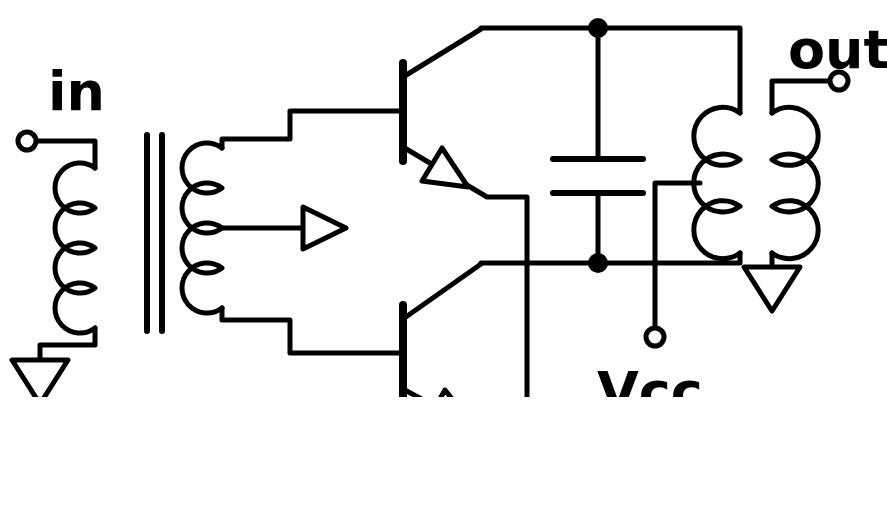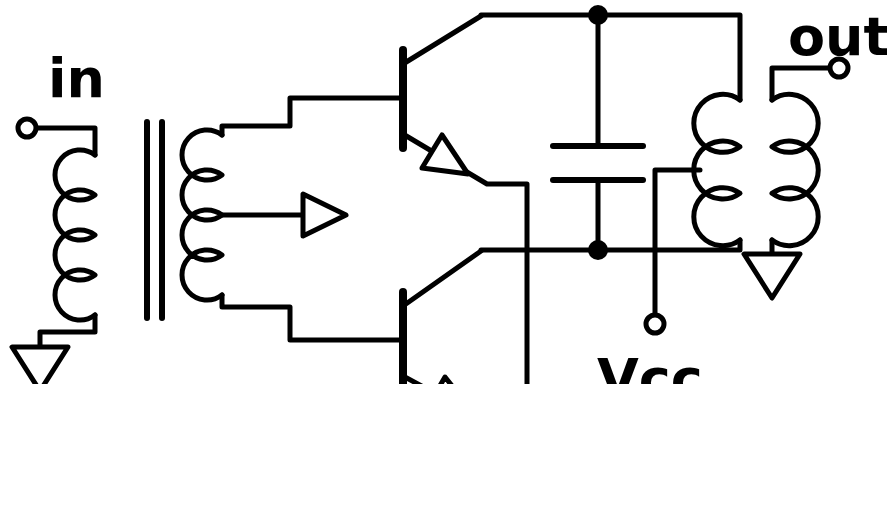--- a/index.html
+++ b/index.html
@@ -6,20 +6,21 @@
     margin: 0;
     padding: 0;
     background: #ffffff;
   }
   .canvas {
     position: relative;
     width: 887px;
     height: 384px;
     background: #ffffff;
     overflow: hidden;
+    margin-top: 13px;
   }
   svg { display: block; }
   .lbl {
     font-family: "DejaVu Sans", "Liberation Sans", sans-serif;
     font-weight: bold;
     font-size: 54px;
     fill: #000000;
   }
 </style>
 </head>

